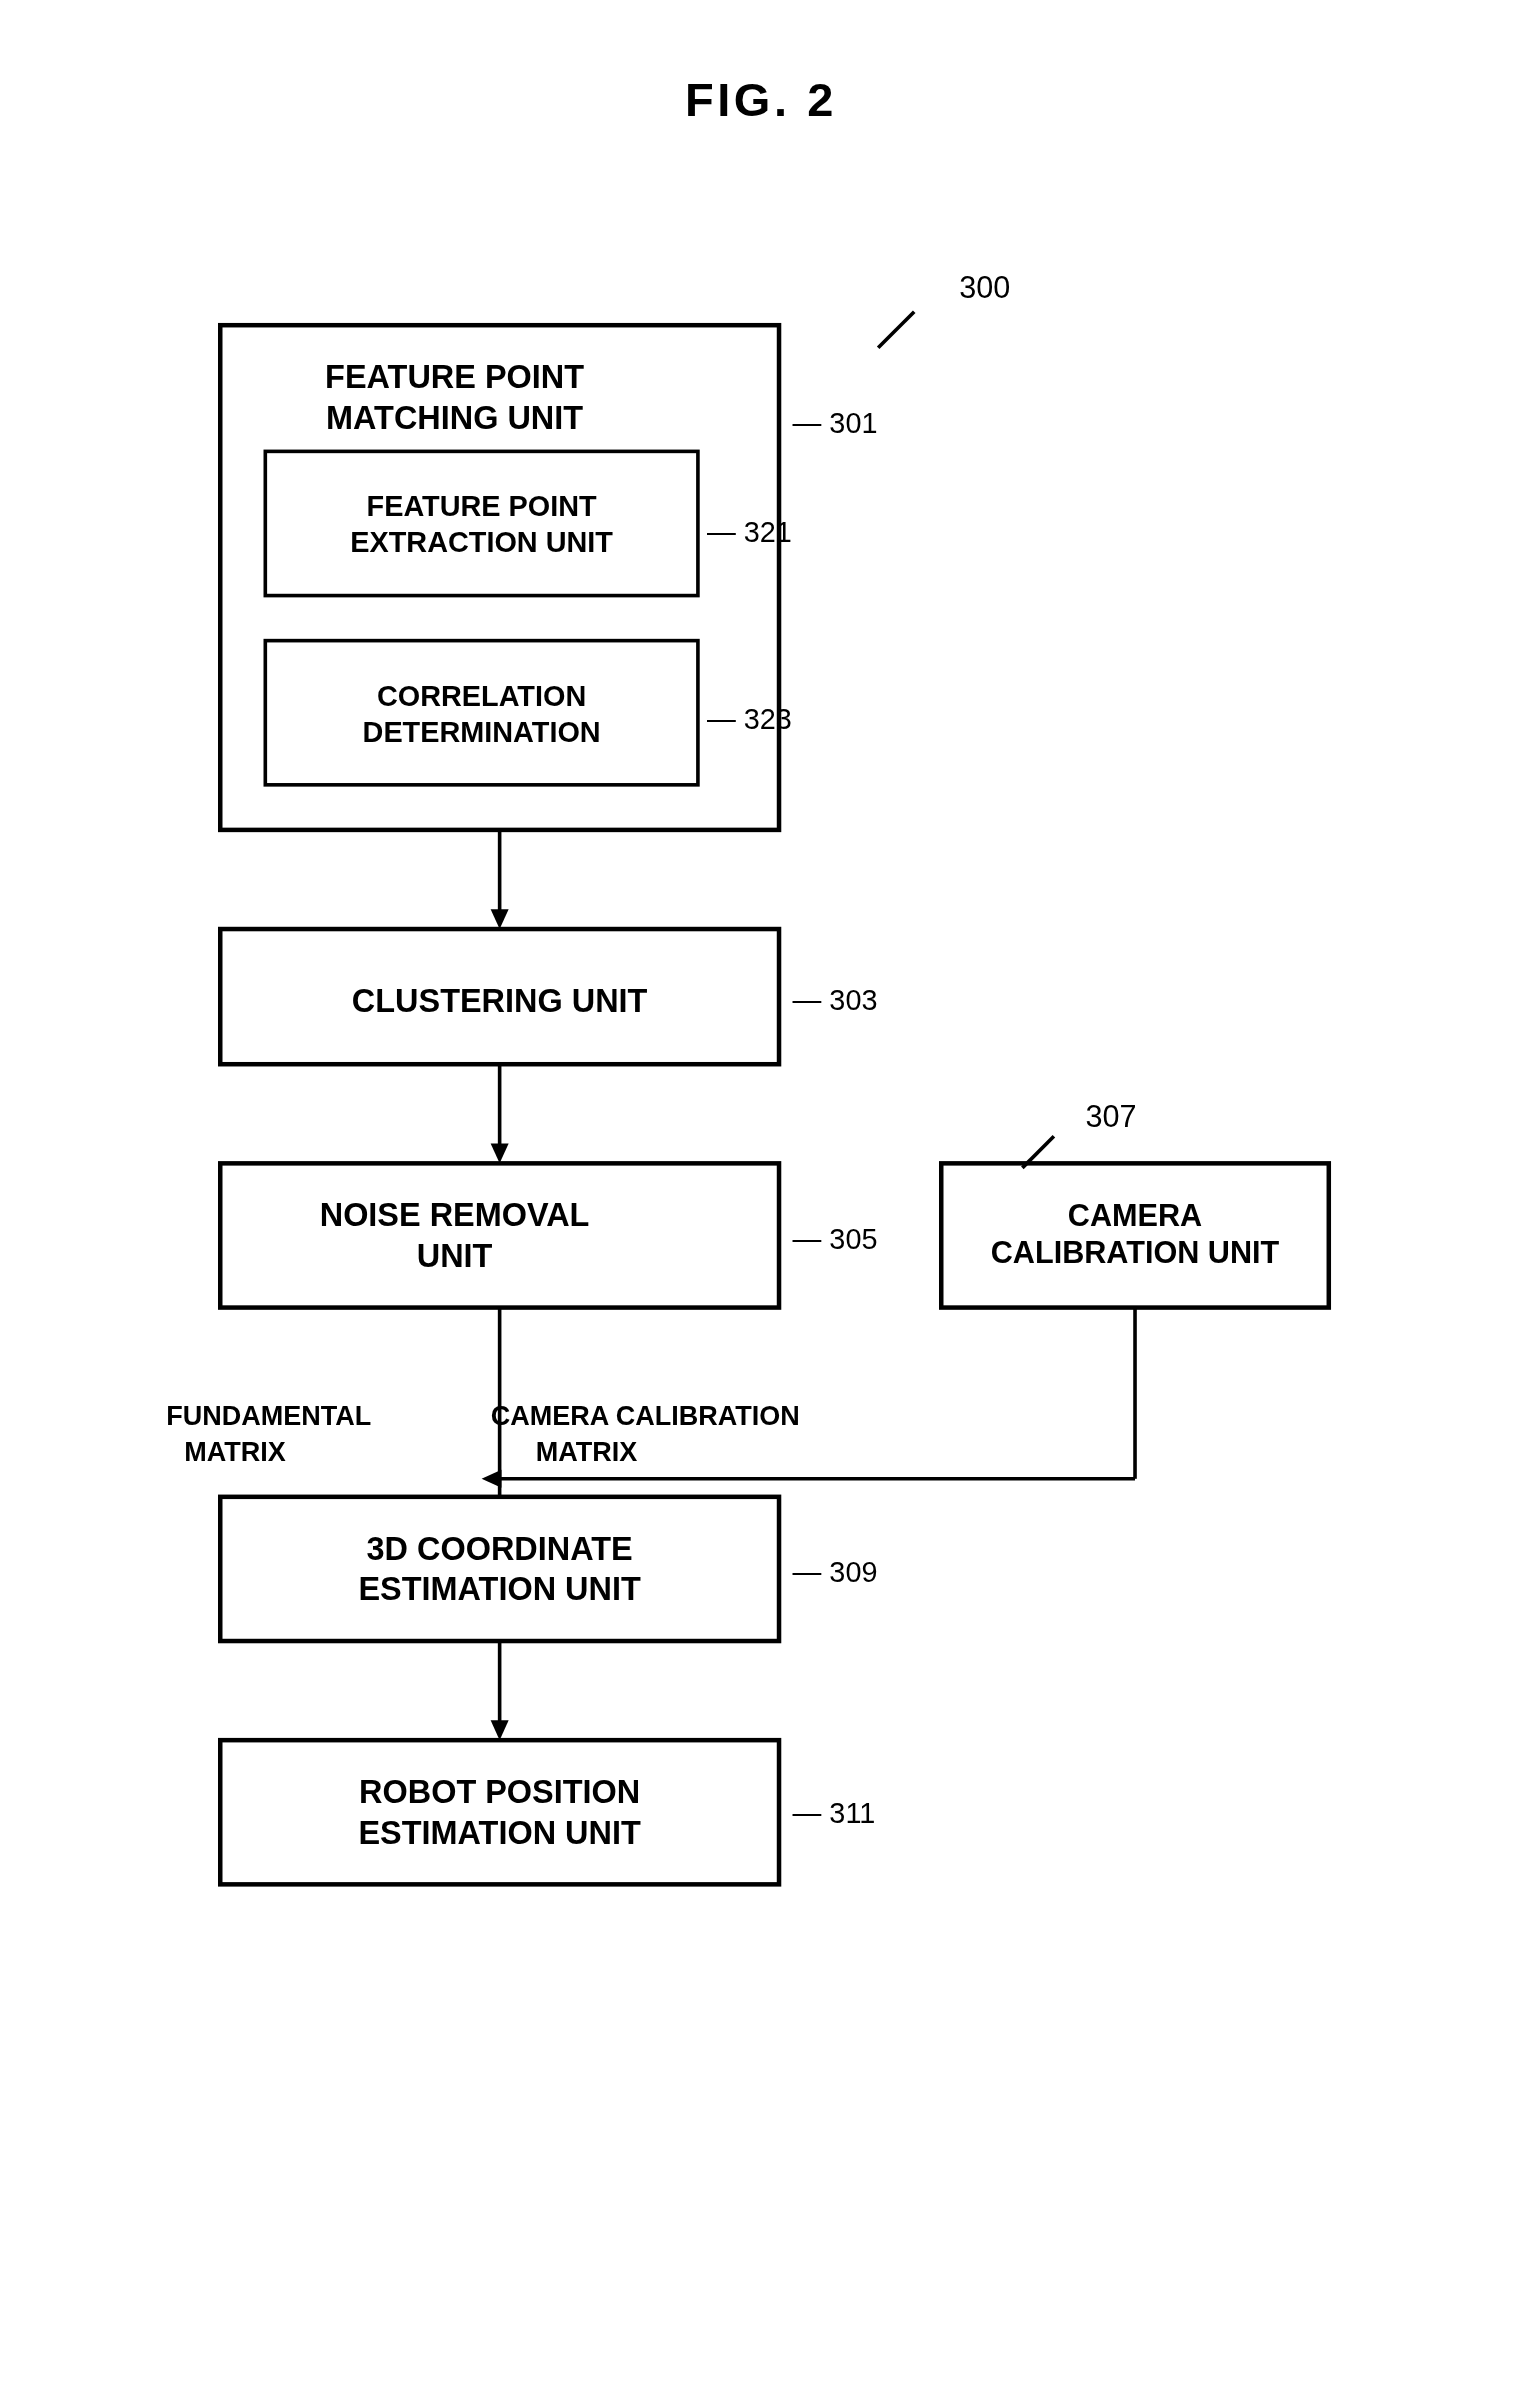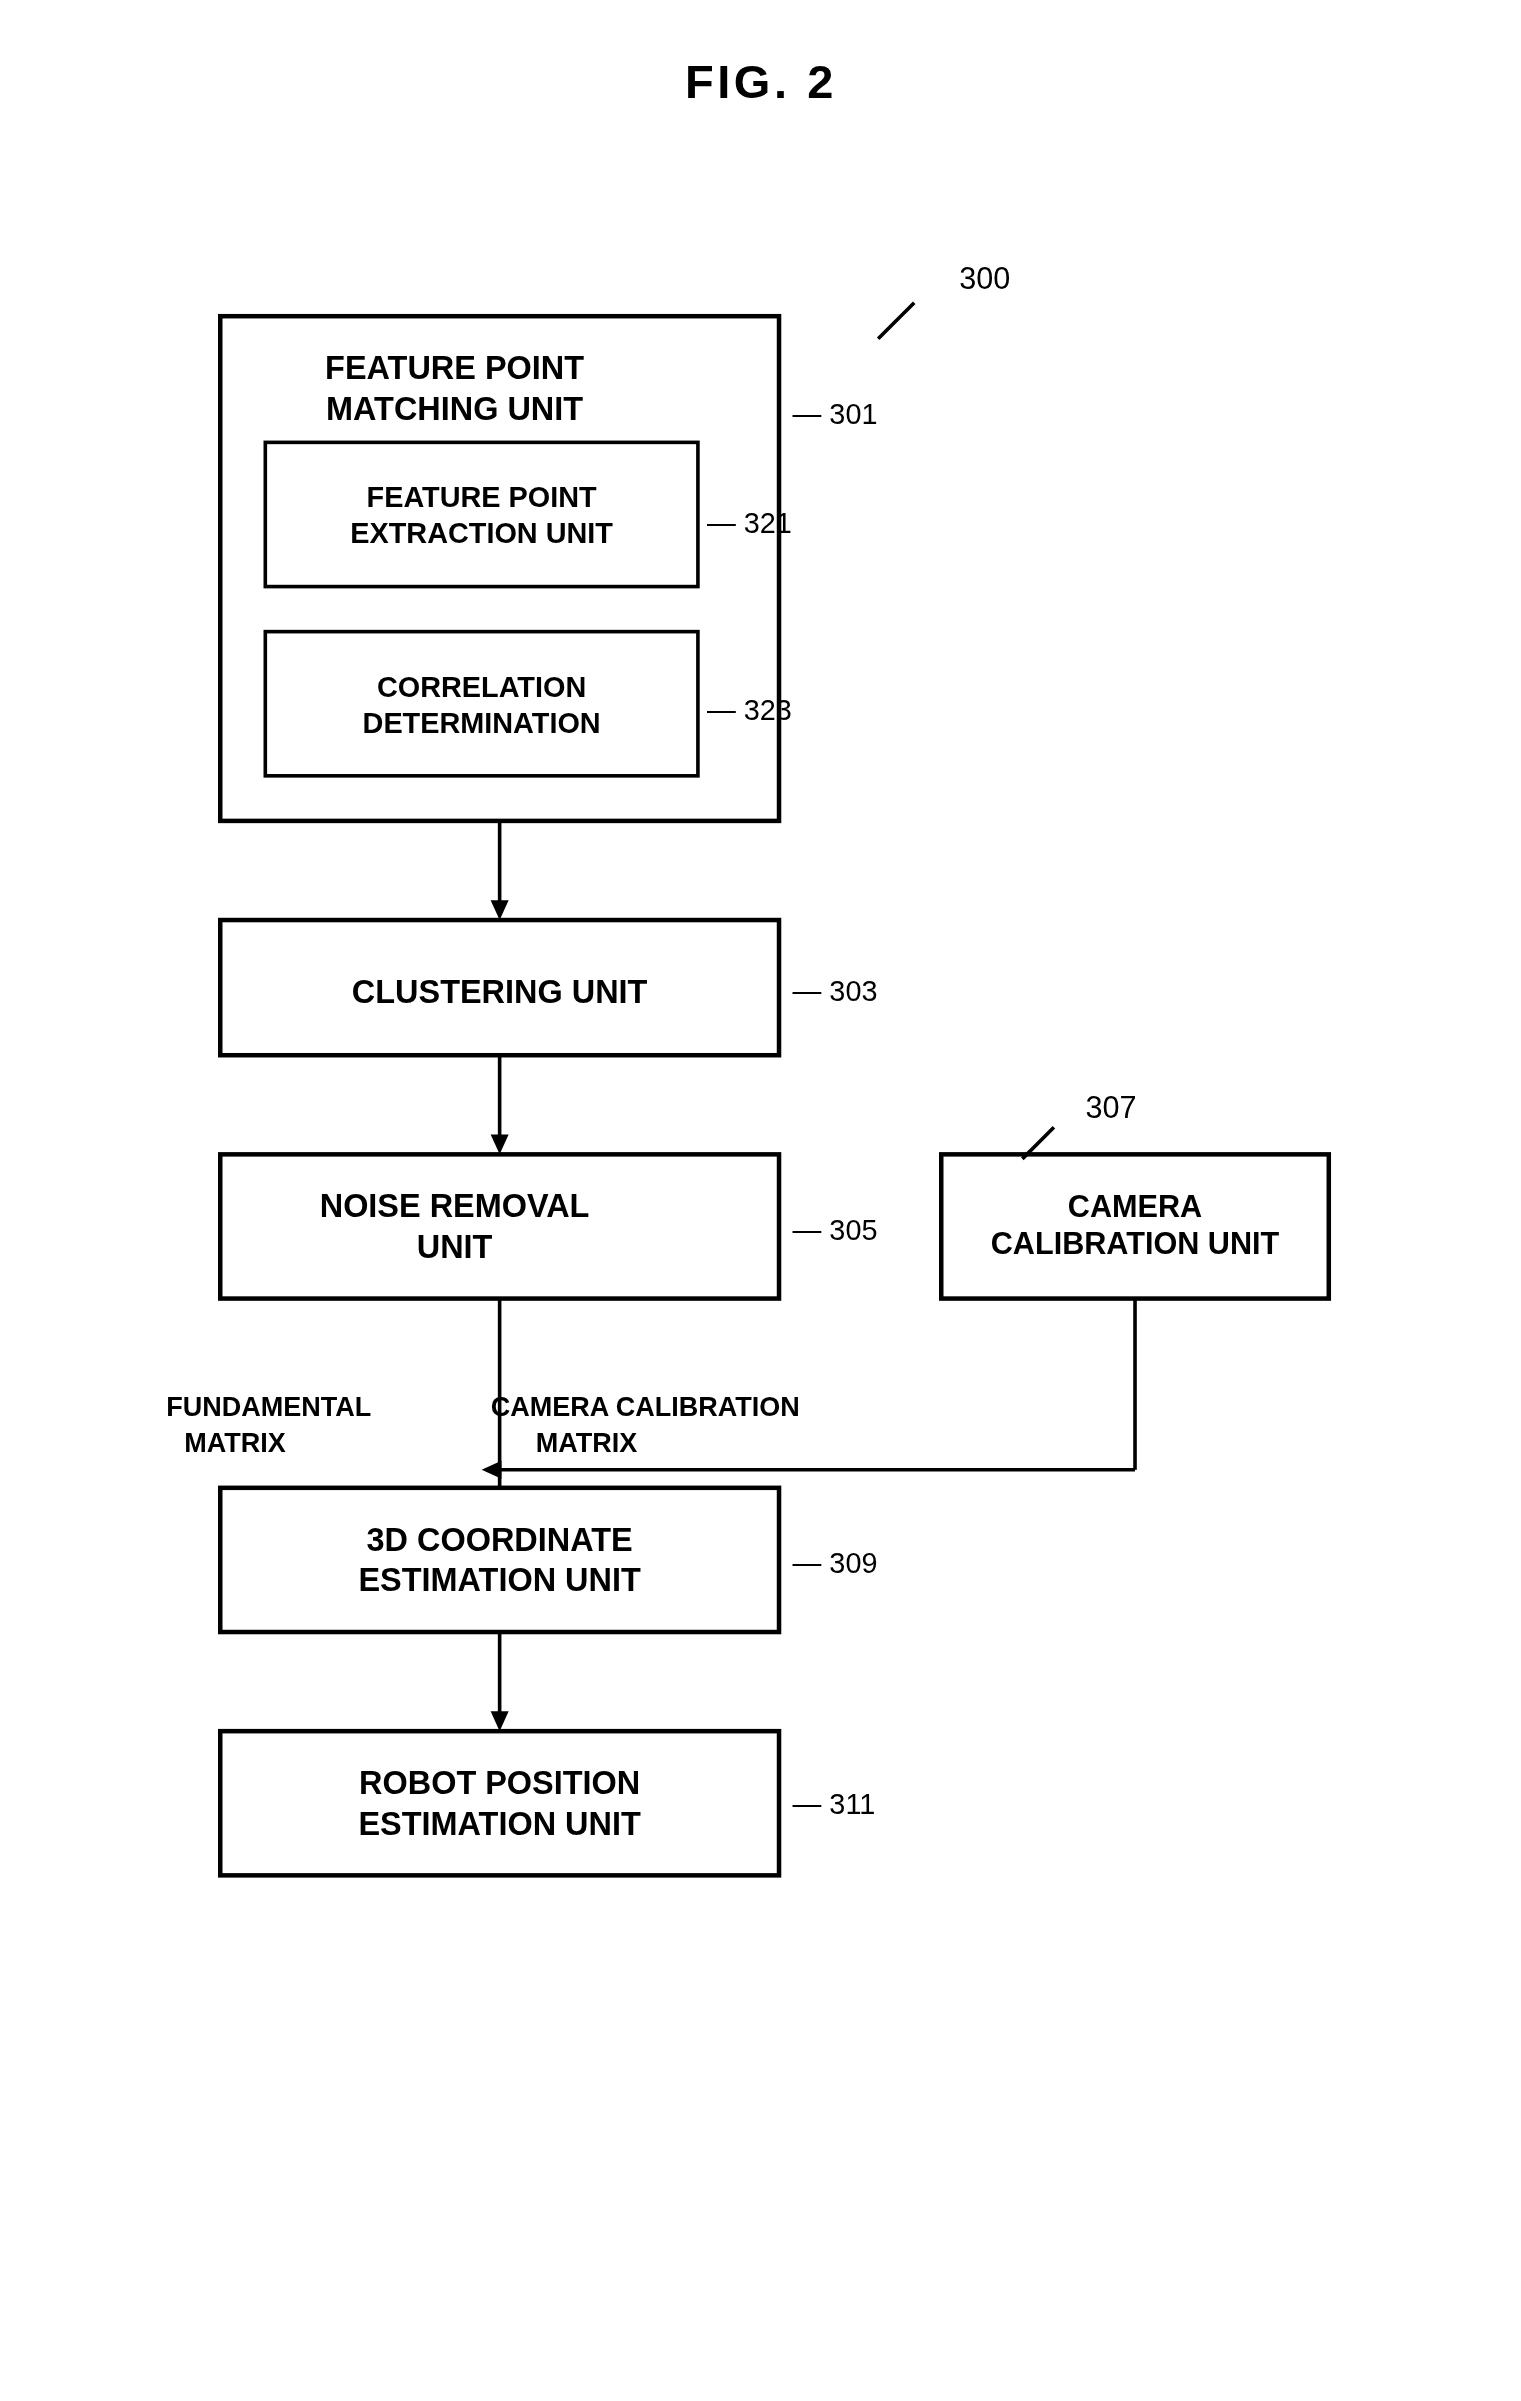--- a/index.html
+++ b/index.html
@@ -9,27 +9,27 @@
       width: 1522px;
       height: 2401px;
       position: relative;
       overflow: hidden;
     }
 
     .page-title {
       text-align: center;
       font-size: 47px;
       font-weight: bold;
-      padding-top: 54px;
+      padding-top: 72px;
       letter-spacing: 3.6px;
     }
 
     .diagram-container {
       position: absolute;
-      top: 172px;
+      top: 181px;
       left: 50%;
       transform: translateX(-50%);
       width: 1262px;
       height: 2163px;
     }
 
     
     svg.arrows {
       position: absolute;
       top: 0;

